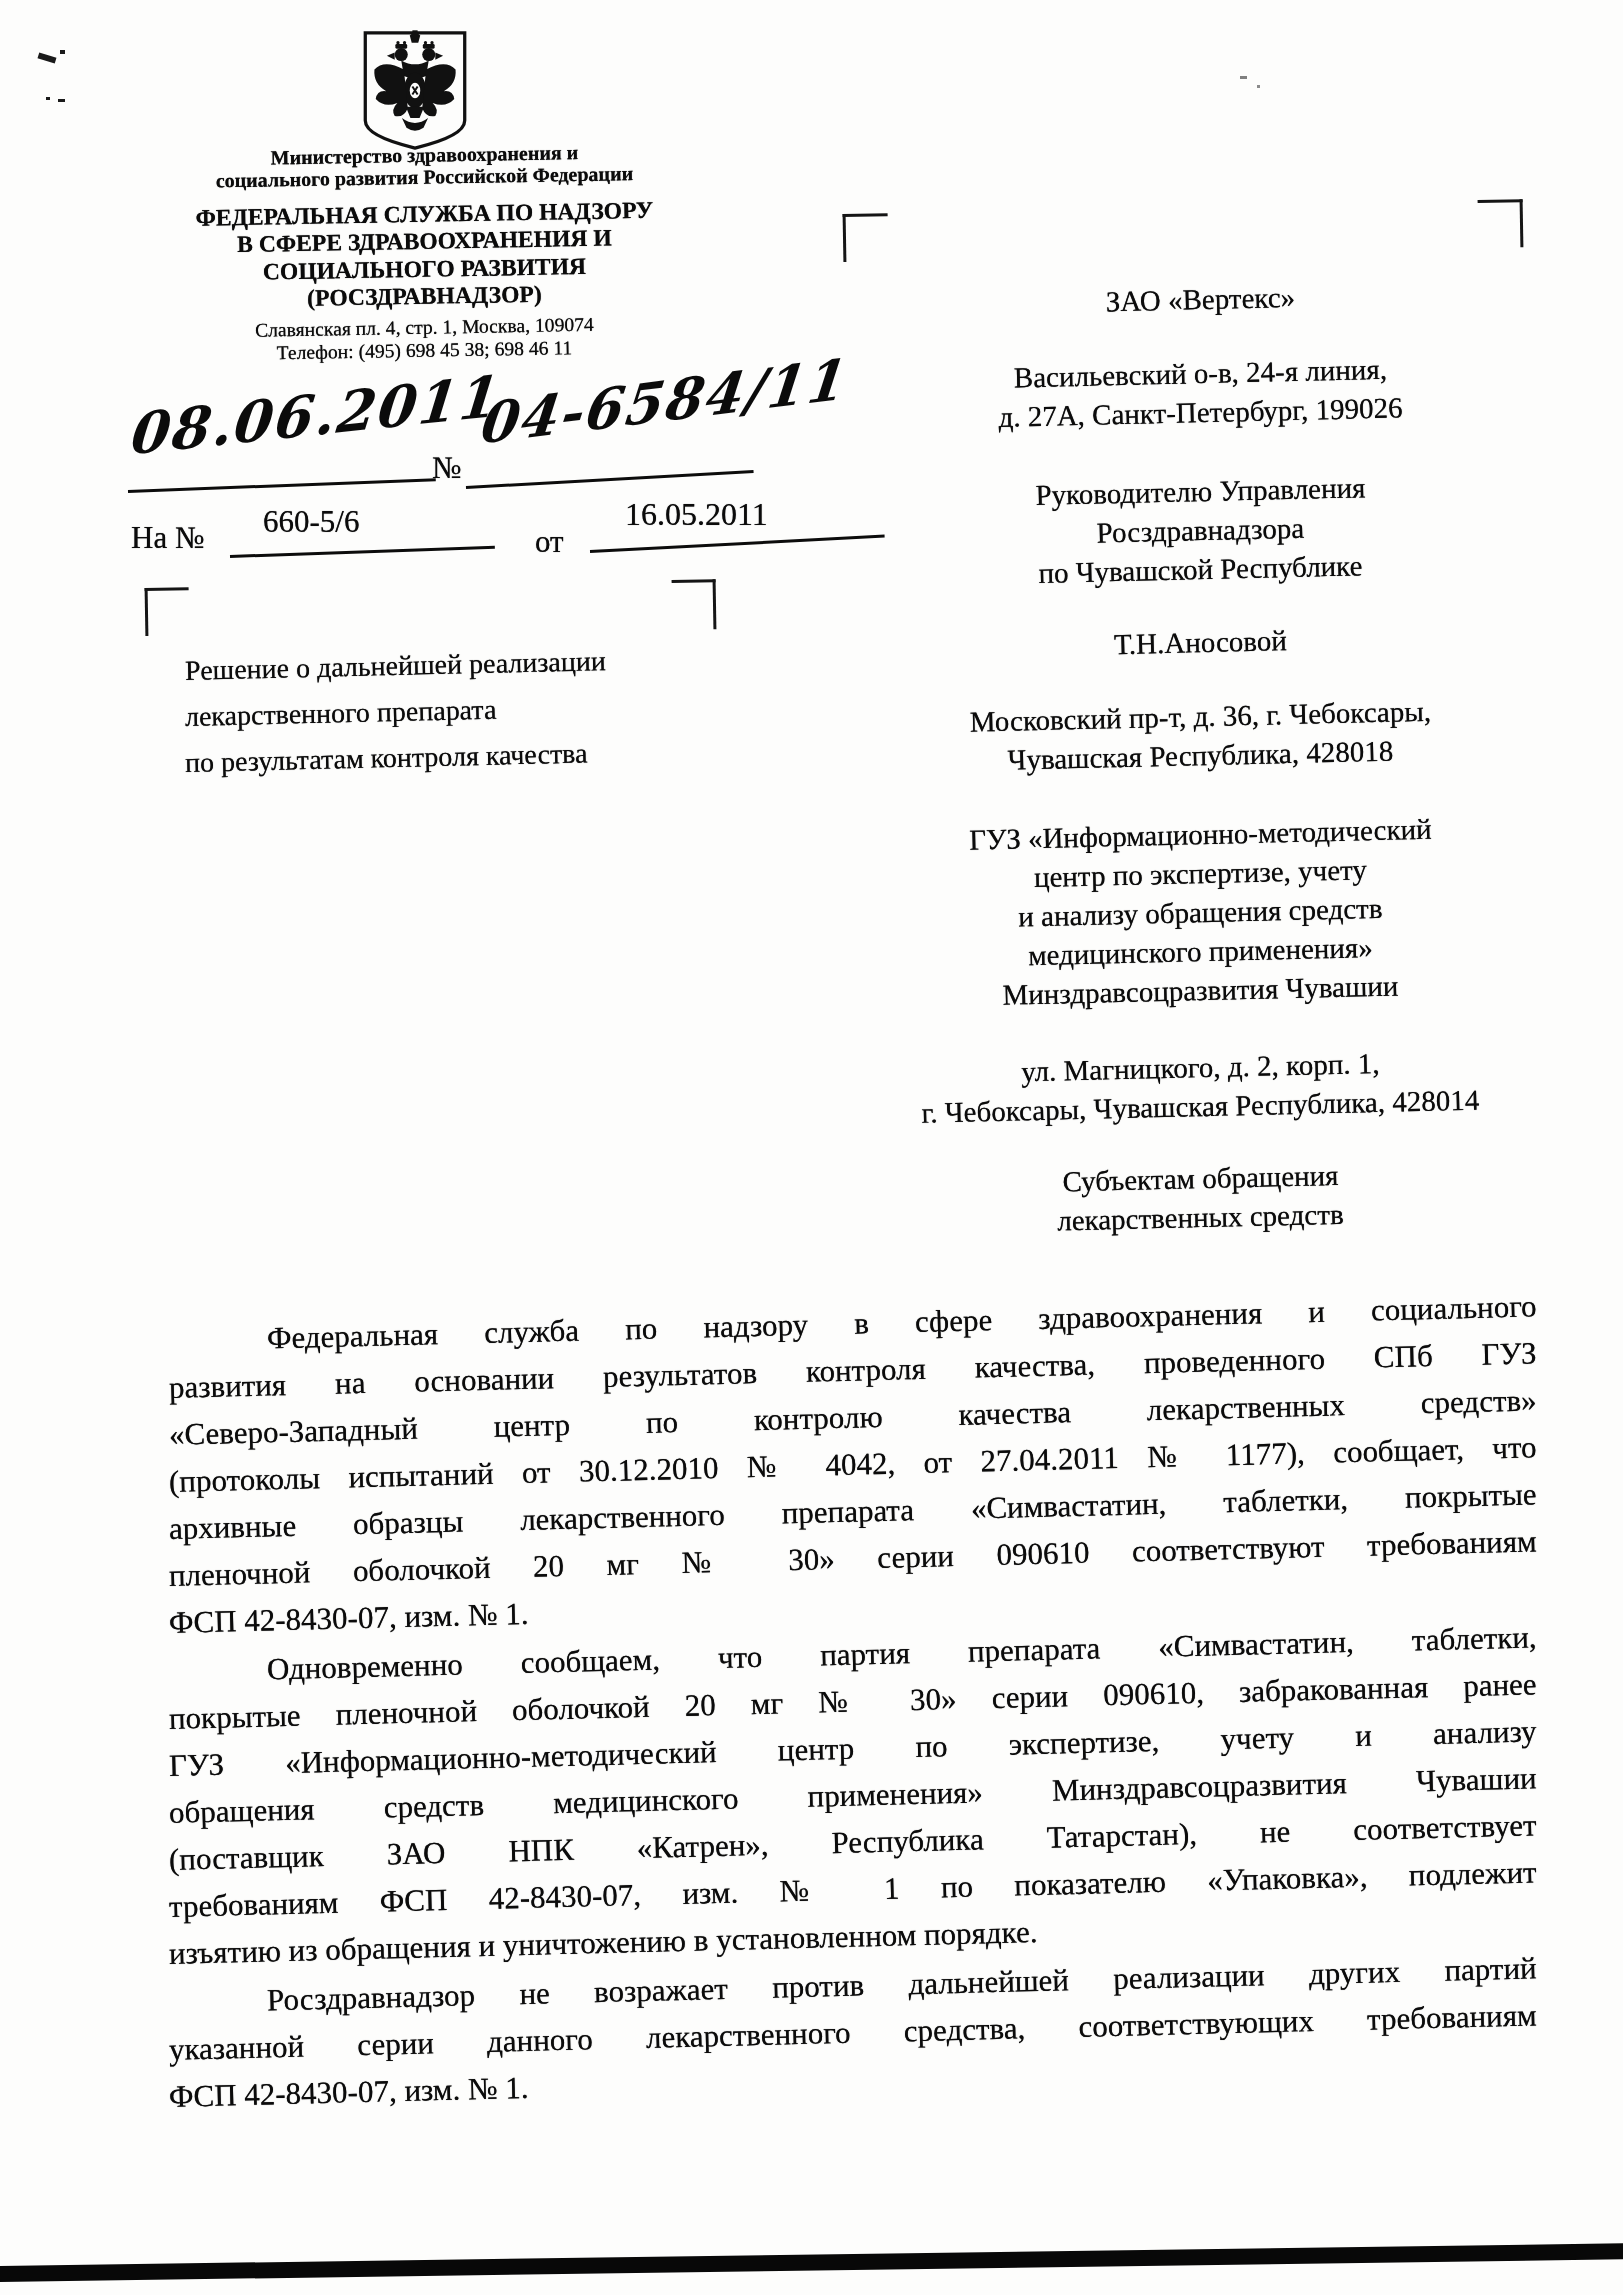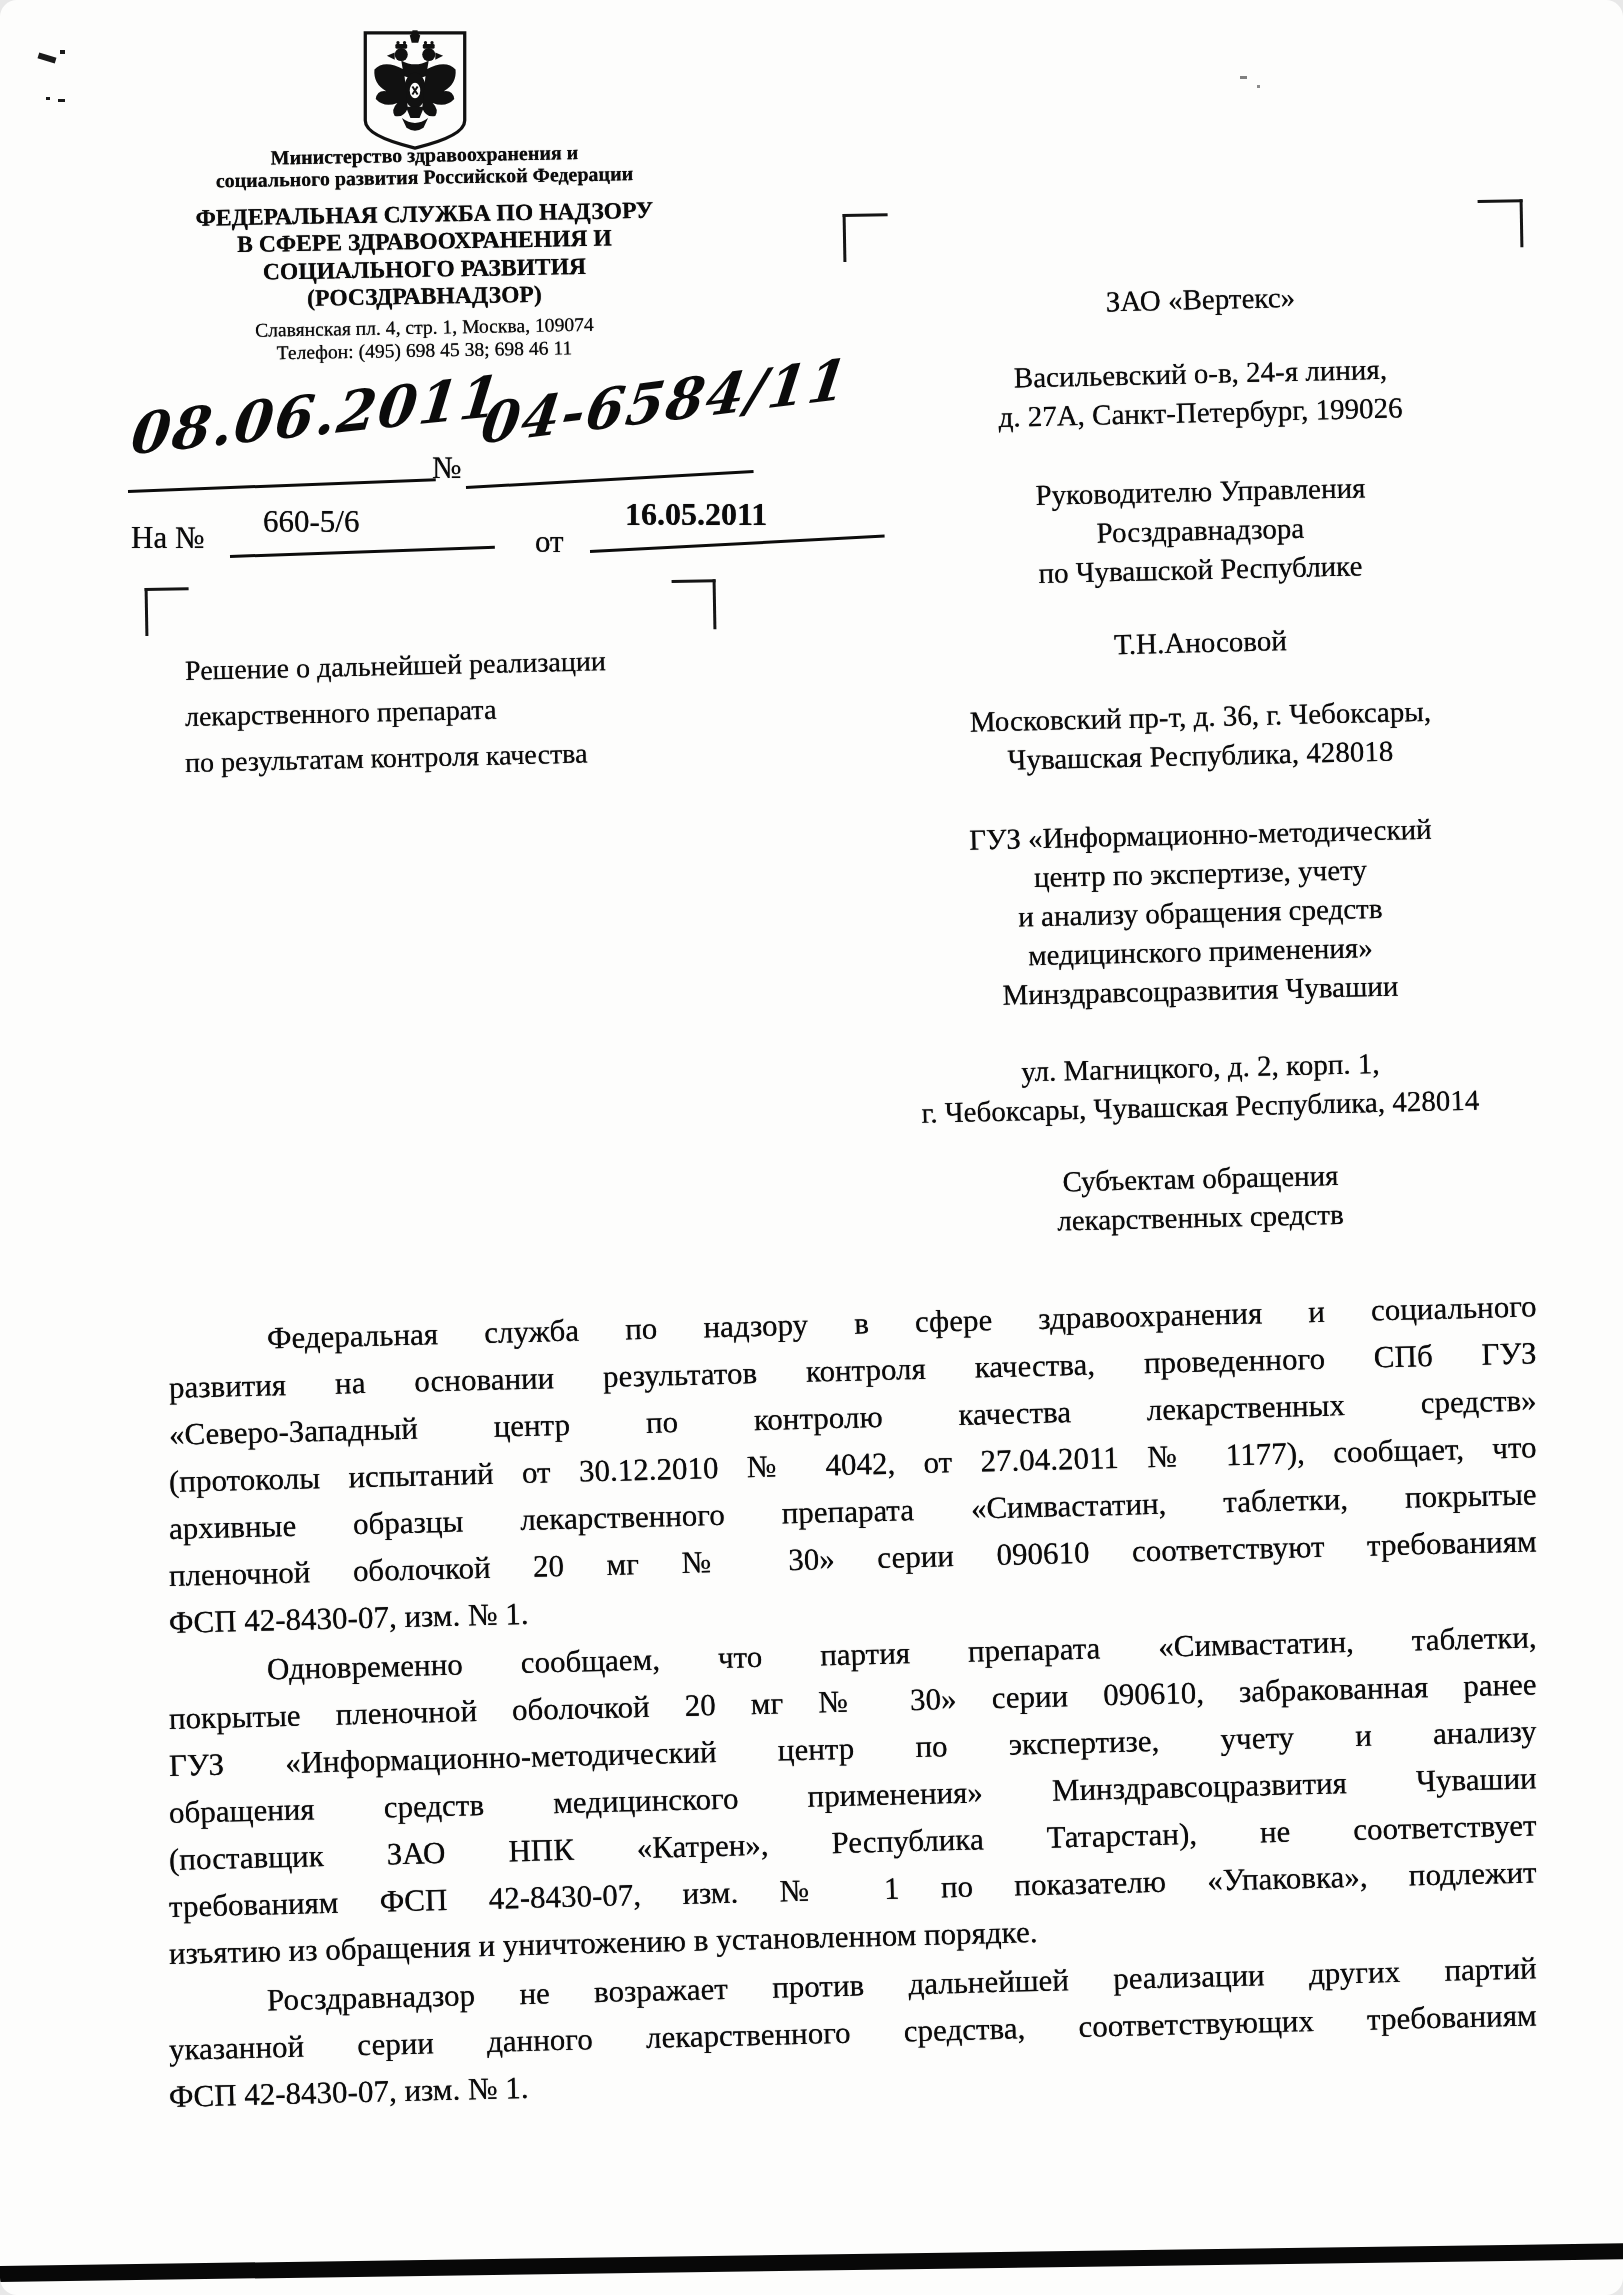--- a/index.html
+++ b/index.html
@@ -1,17 +1,17 @@
 <!DOCTYPE html>
 <html style="font-size:10.5px"><head>
 <meta charset="utf-8">
 <style>
   html,body{margin:0;padding:0;background:#e8e8e8;}
   .page{position:relative;width:1623px;height:2295px;background:#fdfdfc;overflow:hidden;
-        font-family:"Liberation Serif","DejaVu Serif",serif;color:#0b0b0b;border-radius:17px;}
+        font-family:"Liberation Serif","DejaVu Serif",serif;color:#0b0b0b;}
   .abs{position:absolute;}
   .ink{text-shadow:0 0 0.7px rgba(10,10,10,.85);}
   .b{font-weight:bold;}
   .tilt{transform:rotate(-1.35deg);transform-origin:0 50%;}
   .tilt1{transform:rotate(-1deg);transform-origin:0 50%;}
 
   
   .hdr{left:126px;width:597px;text-align:center;}
 
   
@@ -97,21 +97,21 @@
   <div class="abs script" style="left:132px;top:401px;font-size:56px;transform:rotate(-6deg) skewX(-13deg);transform-origin:0 50%;">08.06.2011</div>
   <div class="abs uline tilt" style="left:128px;top:490px;width:308px;transform:rotate(-2.2deg);"></div>
   <div class="abs ink" style="left:432px;top:450px;font-size:31px;">№</div>
   <div class="abs script" style="left:482px;top:391px;font-size:55px;transform:rotate(-7deg) skewX(-15deg);transform-origin:0 50%;">04-6584/11</div>
   <div class="abs uline" style="left:466px;top:486px;width:288px;transform:rotate(-3.2deg);transform-origin:0 50%;"></div>
 
   <div class="abs ink" style="left:131px;top:520px;font-size:31px;">На №</div>
   <div class="abs ink" style="left:263px;top:504px;font-size:31px;">660-5/6</div>
   <div class="abs uline" style="left:230px;top:555px;width:265px;transform:rotate(-2deg);transform-origin:0 50%;"></div>
   <div class="abs ink" style="left:535px;top:524px;font-size:31px;">от</div>
-  <div class="abs ink" style="left:625px;top:496px;font-size:32px;font-weight:bold;">16.05.2011</div>
+  <div class="abs ink" style="left:625px;top:496px;font-size:32px;">16.05.2011</div>
   <div class="abs uline" style="left:590px;top:550px;width:295px;transform:rotate(-3deg);transform-origin:0 50%;"></div>
 
   <div class="abs crn tl tilt1" style="left:145px;top:588px;width:41px;height:45px;"></div>
   <div class="abs crn tr tilt1" style="left:672px;top:580px;width:41px;height:47px;"></div>
 
   <div class="abs ink" style="left:185px;top:648px;width:537px;">
       <div class="subj-line">Решение о дальнейшей реализации</div>
       <div class="subj-line">лекарственного препарата</div>
       <div class="subj-line">по результатам контроля качества</div>
     </div>

